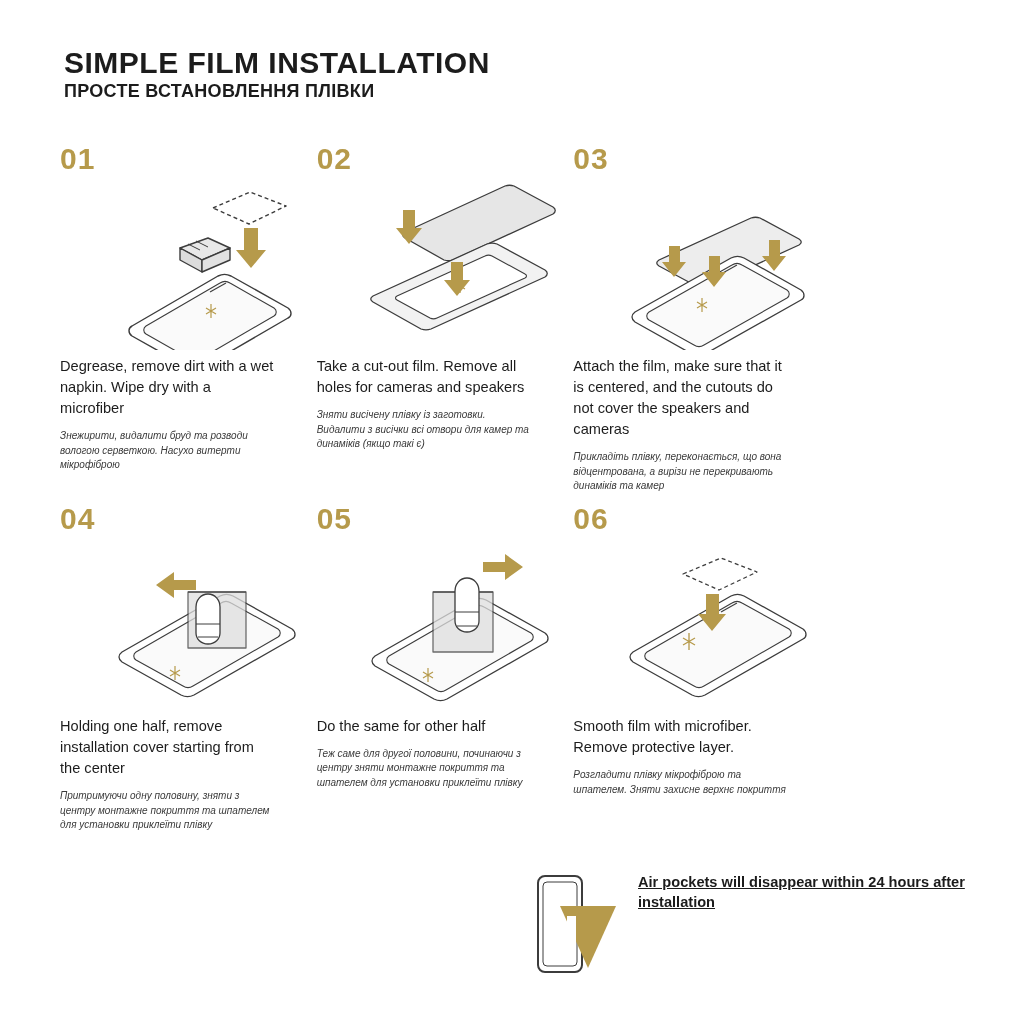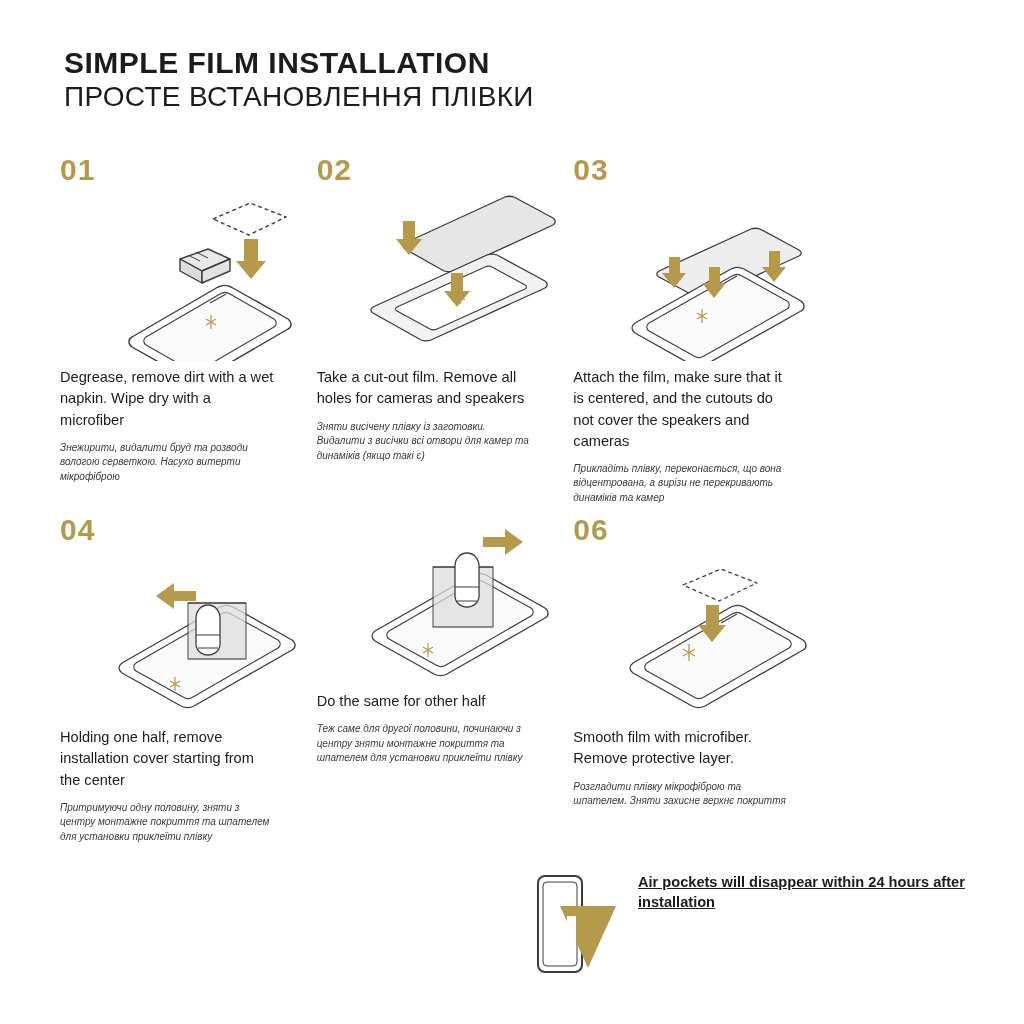--- a/index.html
+++ b/index.html
@@ -30,22 +30,22 @@
   }
   .title-en {
     font-size: 30px;
     font-weight: bold;
     letter-spacing: 0.5px;
     color: #1c1c1c;
     line-height: 1.1;
     margin: 0;
   }
   .title-uk {
-    font-size: 28px;
-    font-weight: normal;
+    font-size: 18px;
+    font-weight: bold;
     letter-spacing: 0.3px;
     color: #1c1c1c;
     line-height: 1.15;
     margin: 2px 0 0 0;
   }
 
   
   .grid {
     margin-top: 42px;
     display: grid;
@@ -230,20 +230,21 @@
           <g fill="#b69a4b">
             <path d="M136 40 l-22 0 l0 -8 l-18 13 l18 13 l0 -8 l22 0 z"></path>
           </g>
         </svg>
       </div>
       <div class="text-en">Holding one half, remove installation cover starting from the center</div>
       <div class="text-uk">Притримуючи одну половину, зняти з центру монтажне покриття та шпателем для установки приклеїти плівку</div>
     </div>
 
     <div class="step">
+      <div class="step-num">05</div>
       <div class="illus">
         <svg width="290" height="170" viewBox="0 0 290 170">
           <g fill="none" stroke="#3c3c3c" stroke-width="1.3" stroke-linejoin="round">
             <path d="M58 116 L156 60 C160 58 165 58 169 60 L228 93 C232 96 232 101 228 103 L130 159 C126 161 121 161 117 159 L58 126 C54 123 54 119 58 116 Z" fill="#ffffff"></path>
             <path d="M72 116 L157 67 C160 65 164 65 167 67 L214 93 C217 95 217 99 214 101 L129 150 C126 152 122 152 119 150 L72 124 C69 122 69 118 72 116 Z" fill="#fafafa" stroke-width="1.1"></path>
             <path d="M116 52 L176 52 L176 112 L116 112 Z" fill="#dedede" opacity="0.75"></path>
             <path d="M116 52 L176 52" stroke-width="1.1"></path>
             <path d="M150 38 c7 0 12 6 12 13 l0 30 c0 6 -5 11 -12 11 c-7 0 -12 -5 -12 -11 l0 -30 c0 -7 5 -13 12 -13 Z" fill="#ffffff"></path>
             <path d="M138 72 l24 0" stroke-width="1"></path>
             <path d="M140 86 l20 0" stroke-width="1"></path>

